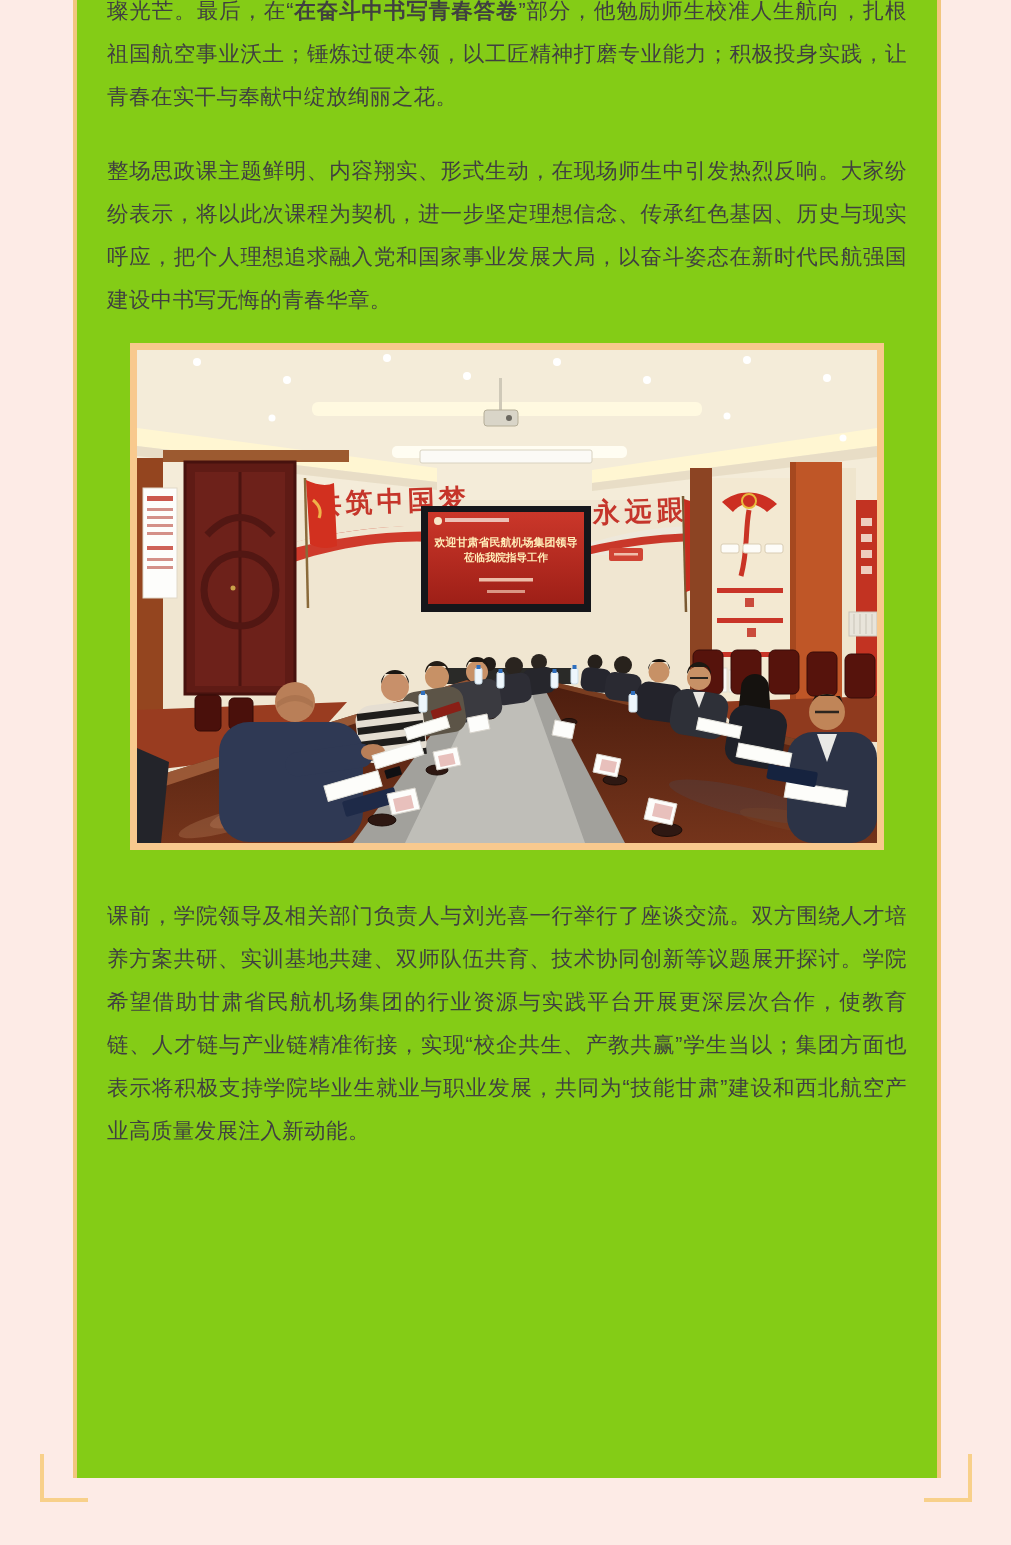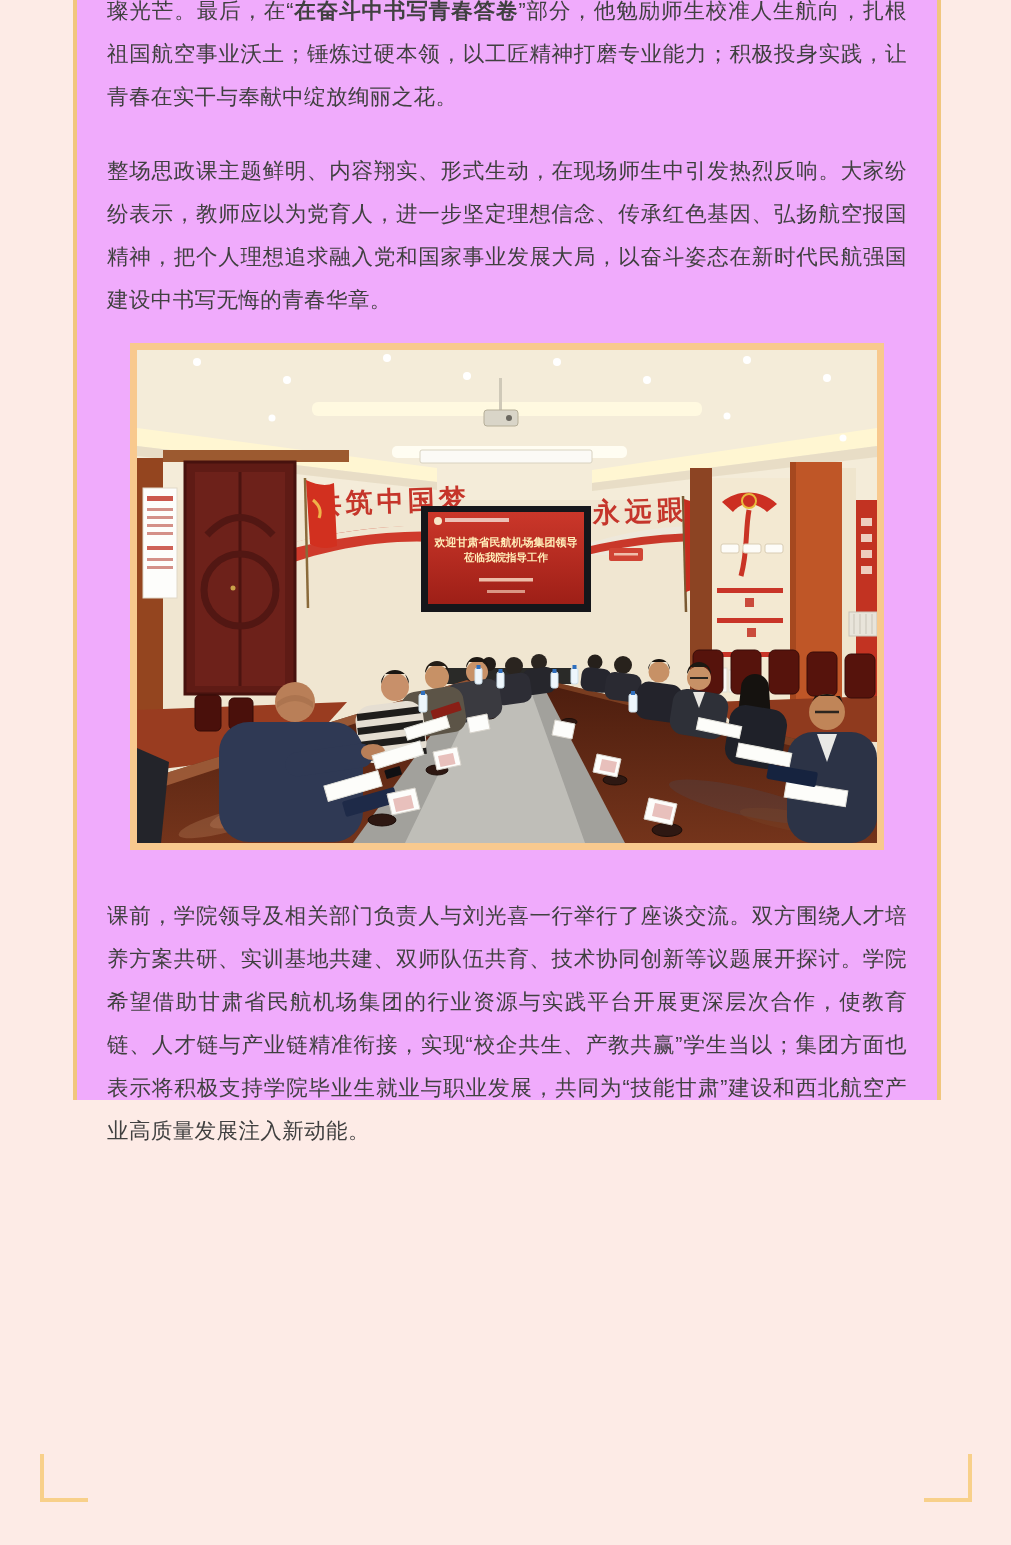--- a/index.html
+++ b/index.html
@@ -2,22 +2,22 @@
 <html><head>
 <meta charset="utf-8">
 <style>
   html,body { margin:0; padding:0; }
   .page {
     position:relative; width:1011px; height:1545px;
     background:#fdebe6; overflow:hidden;
     font-family:"Liberation Sans","DejaVu Sans",sans-serif;
   }
   .content {
-    position:absolute; left:73px; top:0; width:868px; height:1100px;
-    background:#f0abfc; box-sizing:border-box;
+    position:absolute; left:73px; top:0; width:868px; height:1478px;
+    background:#84cc16; box-sizing:border-box;
     border-left:4px solid #f1c67e; border-right:4px solid #f1c67e;
   }
   .article { padding:0 30px; }
   .article p {
     margin:0; color:#404040; font-size:21.5px; line-height:43px;
     text-align:justify; letter-spacing:0.4px;
   }
   .p1 { margin-top:-10px !important; }
   .p2 { margin-top:25px !important; }
   .p3 { margin-top:31px !important; }
@@ -35,21 +35,21 @@
 </head>
 <body>
 
 <div class="page">
   <div class="content">
     <div class="article">
 
       <p class="p1"><span>璨光芒。最后，在“</span><span class="bold">在奋斗中书写青春答卷</span><span>”部分，他勉励师生校准人生航向，扎根祖国航空事业沃土；锤炼过硬本领，以工匠精神打磨专业能力；积极投身实践，让青春在实干与奉献中绽放绚丽之花。</span></p>
 
 
-      <p class="p3">整场思政课主题鲜明、内容翔实、形式生动，在现场师生中引发热烈反响。大家纷纷表示，教师应以为党育人，进一步坚定理想信念、传承红色基因、弘扬航空报国精神，把个人理想追求融入党和国家事业发展大局，以奋斗姿态在新时代民航强国建设中书写无悔的青春华章。</p>
+      <p class="p3">整场思政课主题鲜明、内容翔实、形式生动，在现场师生中引发热烈反响。大家纷纷表示，将以此次课程为契机，进一步坚定理想信念、传承红色基因、历史与现实呼应，把个人理想追求融入党和国家事业发展大局，以奋斗姿态在新时代民航强国建设中书写无悔的青春华章。</p>
 
       <div class="photo-frame">
         <svg width="740" height="493" viewBox="0 0 740 493" xmlns="http://www.w3.org/2000/svg">
           <defs>
             <linearGradient id="tableGrad" x1="0" y1="0" x2="0" y2="1">
               <stop offset="0" stop-color="#4c1d0e"></stop>
               <stop offset="1" stop-color="#74341b"></stop>
             </linearGradient>
             <linearGradient id="slideGrad" x1="0" y1="0" x2="0" y2="1">
               <stop offset="0" stop-color="#cb372a"></stop>

